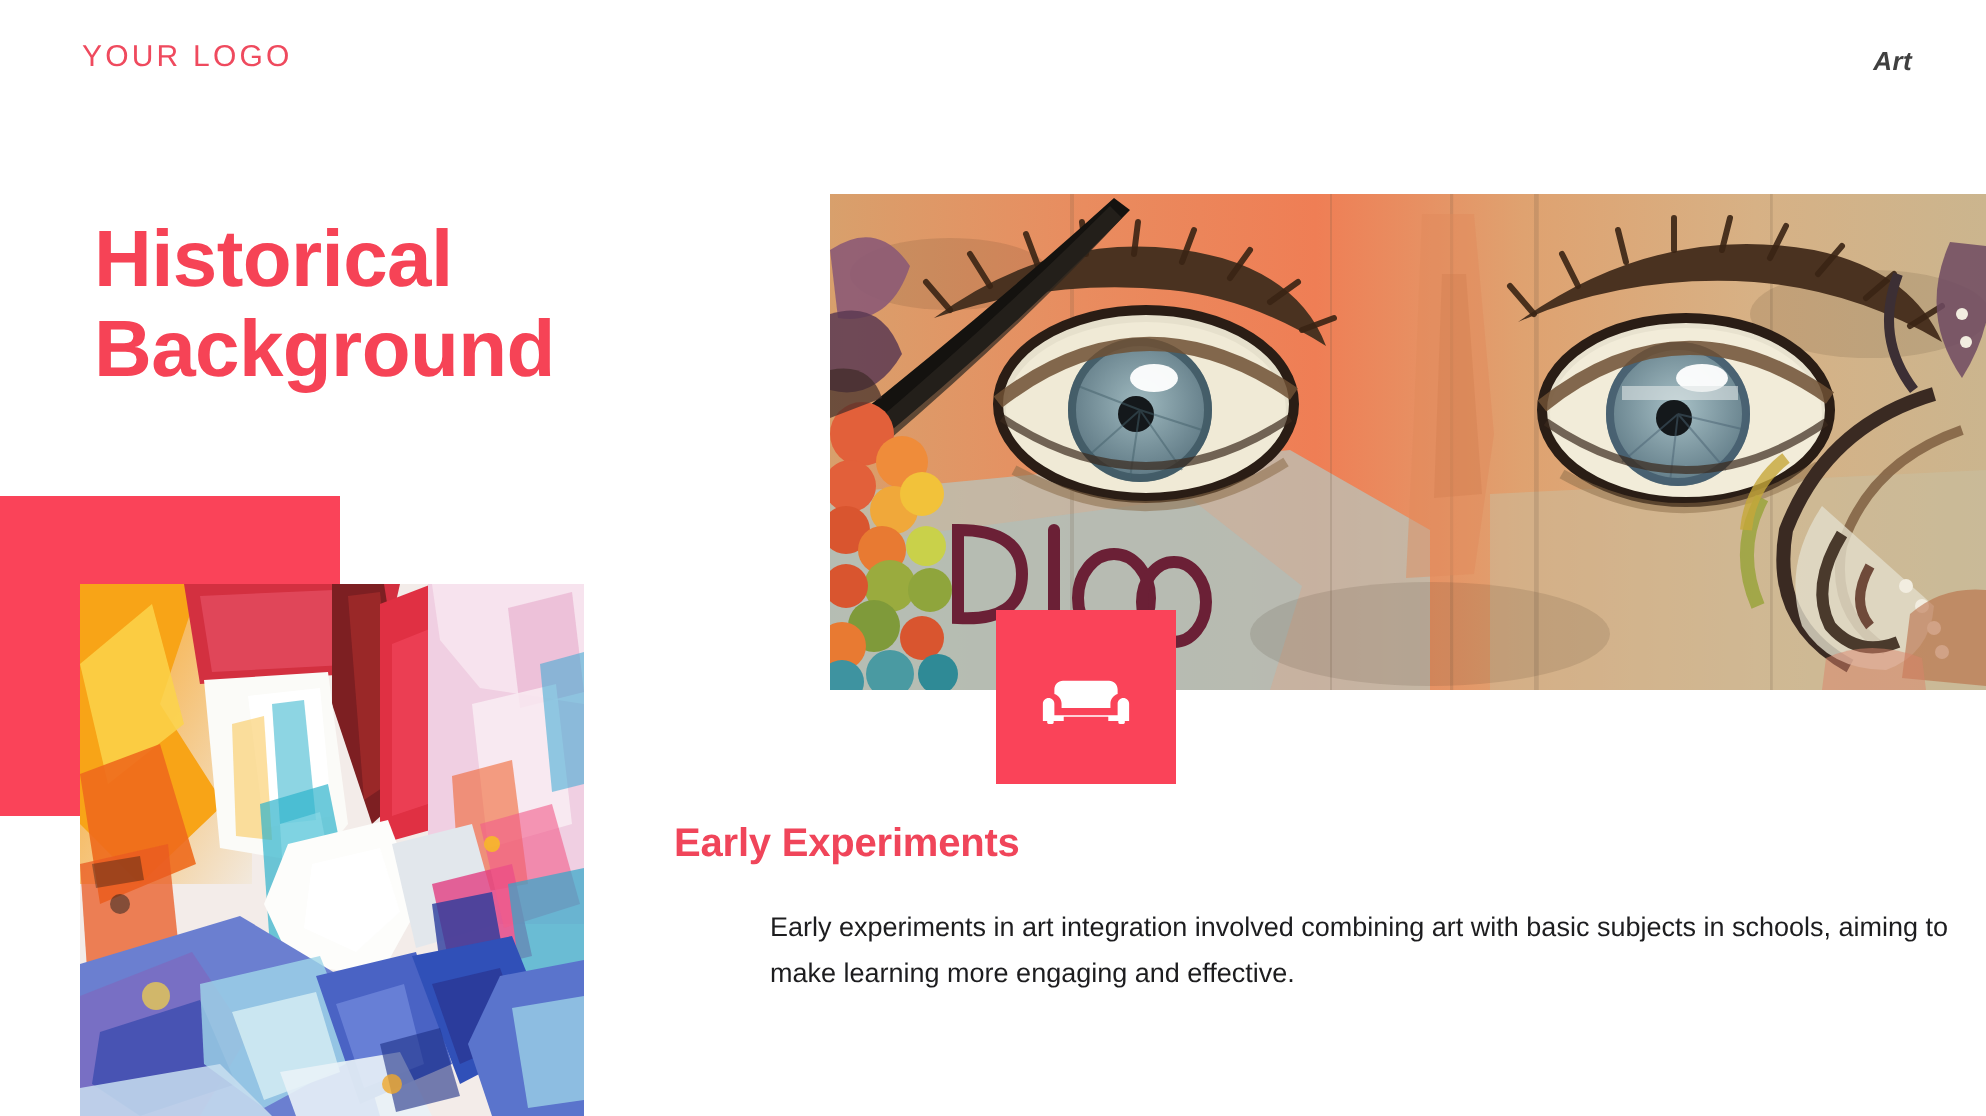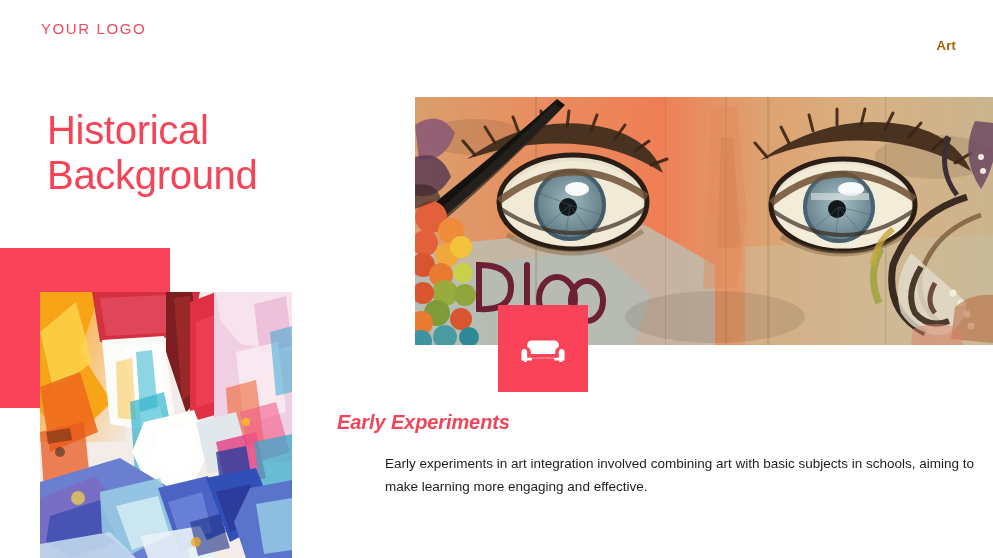--- a/index.html
+++ b/index.html
@@ -25,36 +25,37 @@
     top: 20px;
     font-size: 15px;
     font-weight: 500;
     letter-spacing: 1.6px;
     color: #ef4a5e;
     white-space: nowrap;
   }
   .nav-item {
     position: absolute;
     right: 37px;
-    top: 38px;
+    top: 23px;
     font-size: 13px;
     font-weight: 600;
-    color: #a16207;
+    color: #404040;
     letter-spacing: .2px;
+    font-style: italic;
   }
 
   
   .title {
     position: absolute;
     left: 47px;
     top: 108px;
     width: 320px;
     font-size: 40px;
     line-height: 45px;
-    font-weight: 400;
+    font-weight: 700;
     color: #f64356;
     letter-spacing: -.3px;
   }
 
   
   .red-square {
     position: absolute;
     left: -7px;
     top: 248px;
     width: 177px;
@@ -102,21 +103,20 @@
 
   
   .section-title {
     position: absolute;
     left: 337px;
     top: 411px;
     font-size: 20px;
     font-weight: 700;
     color: #f0455a;
     letter-spacing: -.1px;
-    font-style: italic;
   }
   .body-text {
     position: absolute;
     left: 337px;
     top: 452px;
     width: 608px;
     font-size: 13.5px;
     line-height: 23px;
     color: #1d1d1f;
     margin-left: 48px;

